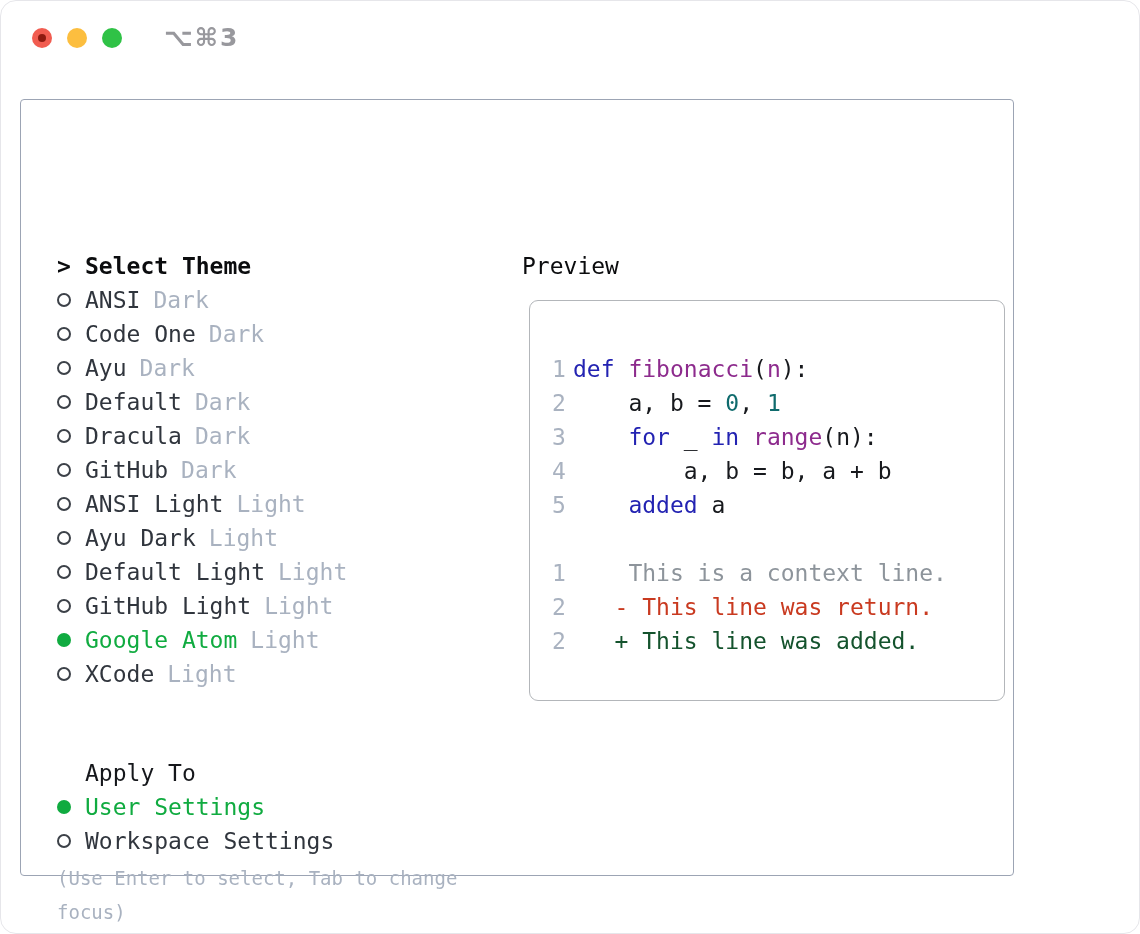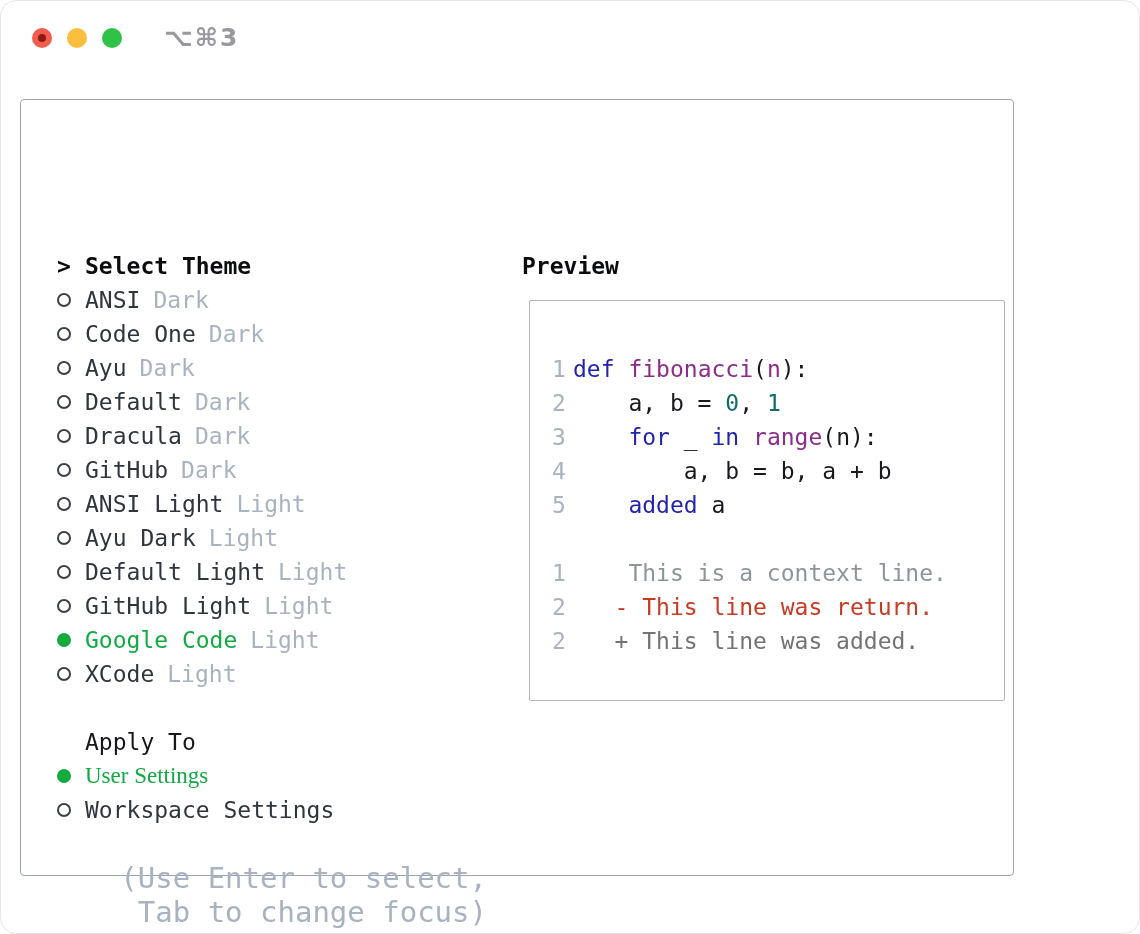--- a/index.html
+++ b/index.html
@@ -30,34 +30,34 @@
   .row { height:34px; display:flex; align-items:center; font-size:23px; color:#30353d; }
   .row.blank { pointer-events:none; }
   .hdr-prefix { display:inline-block; width:28px; font-weight:bold; color:#0b0c0e; }
   .hdr-label { font-weight:bold; color:#0b0c0e; }
   .bullet {
     width:14px; height:14px; border-radius:50%;
     border:2px solid #3c4148; margin-right:14px; flex:0 0 auto;
   }
   .bullet.sel { border:none; }
   .tvariant { color:#a9b2c0; margin-left:13px; }
-  .indent { padding-left:28px; }
+  .indent { padding-left:28px;margin-top:31px; }
   .apply-hdr { color:#15171b; }
   .hint {
     position:absolute; left:36px; top:761px; width:430px;
-    font-size:29px; line-height:34px; color:#a9b2c0;text-align:right;
+    font-size:19px; line-height:34px; color:#a9b2c0;
   }
   
   .preview-hdr {
     position:absolute; left:501px; top:149px; height:34px; line-height:34px;
-    font-size:23px; font-weight:bold; color:#0b0c0e;
+    font-size:23px; font-weight:normal; color:#0b0c0e;
   }
   .preview-box {
     position:absolute; left:508px; top:200px; width:476px; height:401px;
-    border:1.5px solid #b3b6ba; border-radius:2px; background:#ffffff;
+    border:1.5px solid #b3b6ba; border-radius:9px; background:#ffffff;
   }
   .plines { position:absolute; left:22px; top:51px; }
   .pline { height:34px; line-height:34px; font-size:23px; white-space:pre; }
   .ln { display:inline-block; min-width:15px; margin-right:6px; }
   .toks { white-space:pre; }
 </style>
 </head>
 <body>
 
 <div class="stage">
@@ -125,37 +125,37 @@
             <span>Default Light</span>
             <span class="tvariant">Light</span>
           </div>
           <div class="row">
             <span class="bullet"></span>
             <span>GitHub Light</span>
             <span class="tvariant">Light</span>
           </div>
           <div class="row">
             <span class="bullet sel" style="background: rgb(16, 171, 64);"></span>
-            <span style="color: rgb(16, 171, 64);">Google Code</span>
+            <span style="color: rgb(16, 171, 64);">Google Atom</span>
             <span class="tvariant">Light</span>
           </div>
           <div class="row">
             <span class="bullet"></span>
             <span>XCode</span>
             <span class="tvariant">Light</span>
           </div>
         </div>
 
       <div class="row blank"></div>
       <div class="row indent apply-hdr">Apply To</div>
 
       <div id="apply-list">
           <div class="row">
             <span class="bullet sel" style="background: rgb(16, 171, 64);"></span>
-            <span style="color: rgb(16, 171, 64); font-family: Liberation Serif, serif;">User Settings</span>
+            <span style="color: rgb(16, 171, 64);">User Settings</span>
           </div>
           <div class="row">
             <span class="bullet"></span>
             <span>Workspace Settings</span>
           </div>
         </div>
     </div>
 
     <div class="hint">(Use Enter to select, Tab to change focus)</div>
 
@@ -164,18 +164,18 @@
     <div class="preview-box">
       <div class="plines" id="preview-lines">
           <div class="pline"><span class="ln" style="color: rgb(169, 178, 192);">1</span><span class="toks"><span style="color: rgb(35, 35, 178);">def</span><span style="color: rgb(23, 25, 29);"> </span><span style="color: rgb(141, 43, 141);">fibonacci</span><span style="color: rgb(23, 25, 29);">(</span><span style="color: rgb(141, 43, 141);">n</span><span style="color: rgb(23, 25, 29);">):</span></span></div>
           <div class="pline"><span class="ln" style="color: rgb(169, 178, 192);">2</span><span class="toks"><span style="color: rgb(23, 25, 29);">    a, b = </span><span style="color: rgb(15, 107, 109);">0</span><span style="color: rgb(23, 25, 29);">, </span><span style="color: rgb(15, 107, 109);">1</span></span></div>
           <div class="pline"><span class="ln" style="color: rgb(169, 178, 192);">3</span><span class="toks"><span style="color: rgb(23, 25, 29);">    </span><span style="color: rgb(35, 35, 178);">for</span><span style="color: rgb(23, 25, 29);"> _ </span><span style="color: rgb(35, 35, 178);">in</span><span style="color: rgb(23, 25, 29);"> </span><span style="color: rgb(141, 43, 141);">range</span><span style="color: rgb(23, 25, 29);">(n):</span></span></div>
           <div class="pline"><span class="ln" style="color: rgb(169, 178, 192);">4</span><span class="toks"><span style="color: rgb(23, 25, 29);">        a, b = b, a + b</span></span></div>
           <div class="pline"><span class="ln" style="color: rgb(169, 178, 192);">5</span><span class="toks"><span style="color: rgb(23, 25, 29);">    </span><span style="color: rgb(35, 35, 178);">added</span><span style="color: rgb(23, 25, 29);"> a</span></span></div>
           <div class="pline"></div>
           <div class="pline"><span class="ln" style="color: rgb(169, 178, 192);">1</span><span class="toks"><span style="color: rgb(141, 148, 155);">    This is a context line.</span></span></div>
           <div class="pline"><span class="ln" style="color: rgb(169, 178, 192);">2</span><span class="toks"><span style="color: rgb(201, 58, 32);">   - This line was return.</span></span></div>
-          <div class="pline"><span class="ln" style="color: rgb(169, 178, 192);">2</span><span class="toks"><span style="color: #737373;">   + This line was added.</span></span></div>
+          <div class="pline"><span class="ln" style="color: rgb(169, 178, 192);">2</span><span class="toks"><span style="color: #14532d;">   + This line was added.</span></span></div>
         </div>
     </div>
 
   </div>
 </div>
 
 </body></html>

